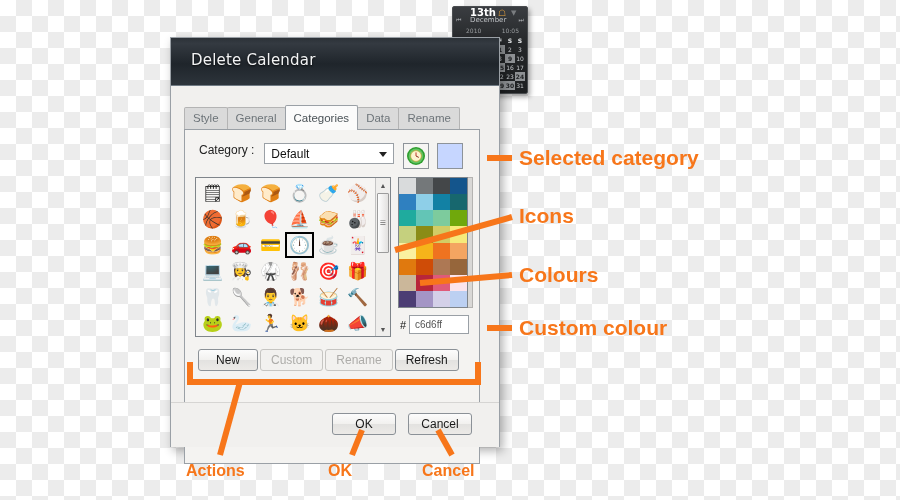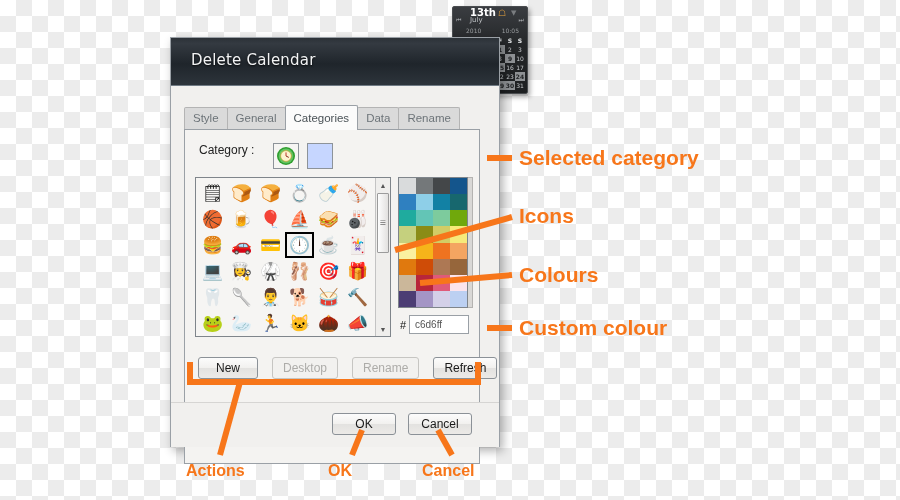--- a/index.html
+++ b/index.html
@@ -164,21 +164,21 @@
     display: flex; align-items: center;
   }
   #custom-hash { font-size: 11px; color: #111; width: 12px; text-align:center; }
   #custom-input {
     flex: 1; height: 19px; background: #fff; border: 1px solid #9aa0a6;
     font-size: 10px; color: #555; padding-left: 5px; line-height: 18px;
     font-family: "Liberation Sans", sans-serif;
   }
 
   
-  #action-row { position: absolute; left: 13px; top: 227px; display: flex; gap: 14px; }
+  #action-row { position: absolute; left: 13px; top: 219px; display: flex; gap: 2px; }
   .btn {
     height: 22px; min-width: 60px; padding: 0 10px;
     background: linear-gradient(180deg,#fcfcfc 0%, #f2f1ef 48%, #e3e2e0 52%, #eceae7 100%);
     border: 1px solid #8b9197; border-radius: 3px;
     font-size: 12px; color: #1a1a1a; line-height: 20px; text-align: center;
   }
   .btn.disabled { color: #adaca9; border-color: #c6c5c2; background: #f2f1ef; }
 
   
   #footer {
@@ -203,21 +203,21 @@
 <body>
 
 <div id="calendar-widget">
   <div class="cal-top">
     <span class="cal-day">13th</span>
     <span class="cal-home">☖</span>
     <span class="cal-caret">▼</span>
   </div>
   <span class="cal-prev">⏮</span>
   <span class="cal-next">⏭</span>
-  <span class="cal-month">July</span>
+  <span class="cal-month">December</span>
   <span class="cal-year">2010</span>
   <span class="cal-time">10:05</span>
   <div class="cal-grid" id="cal-grid">
       <div class="dow">M</div>
       <div class="dow">T</div>
       <div class="dow">W</div>
       <div class="dow">T</div>
       <div class="dow">F</div>
       <div class="dow">S</div>
       <div class="dow">S</div>
@@ -272,20 +272,24 @@
         <div class="tab">General</div>
         <div class="tab active">Categories</div>
         <div class="tab">Data</div>
         <div class="tab">Rename</div>
       </div>
 
     <div id="tabpanel">
 
       <div id="category-row">
         <span id="category-label">Category :</span>
+        <div id="category-select">
+          <span>Default</span>
+          <span class="caret"></span>
+        </div>
         <div class="swatch-btn">
           <svg width="20" height="20" viewBox="0 0 20 20">
             <circle cx="10" cy="10" r="9" fill="#2f9e2f"></circle>
             <circle cx="10" cy="10" r="7.4" fill="#63c463"></circle>
             <circle cx="10" cy="10" r="5.4" fill="#fdf4cf" stroke="#c9a22a" stroke-width="0.7"></circle>
             <line x1="10" y1="10" x2="10" y2="6.4" stroke="#c0392b" stroke-width="1"></line>
             <line x1="10" y1="10" x2="12.8" y2="11.4" stroke="#8b2b20" stroke-width="1"></line>
           </svg>
         </div>
         <div class="swatch-color" id="category-swatch" style="background: rgb(198, 214, 255);"></div>
@@ -375,21 +379,21 @@
         </div>
       <div id="palette-scroll"></div>
 
       <div id="custom-colour">
         <span id="custom-hash">#</span>
         <div id="custom-input">c6d6ff</div>
       </div>
 
       <div id="action-row">
           <div class="btn">New</div>
-          <div class="btn disabled">Desktop</div>
+          <div class="btn disabled">Custom</div>
           <div class="btn disabled">Rename</div>
           <div class="btn">Refresh</div>
         </div>
 
     </div>
 
     <div id="footer">
       <div class="btn" id="ok-button">OK</div>
       <div class="btn" id="cancel-button">Cancel</div>
     </div>

